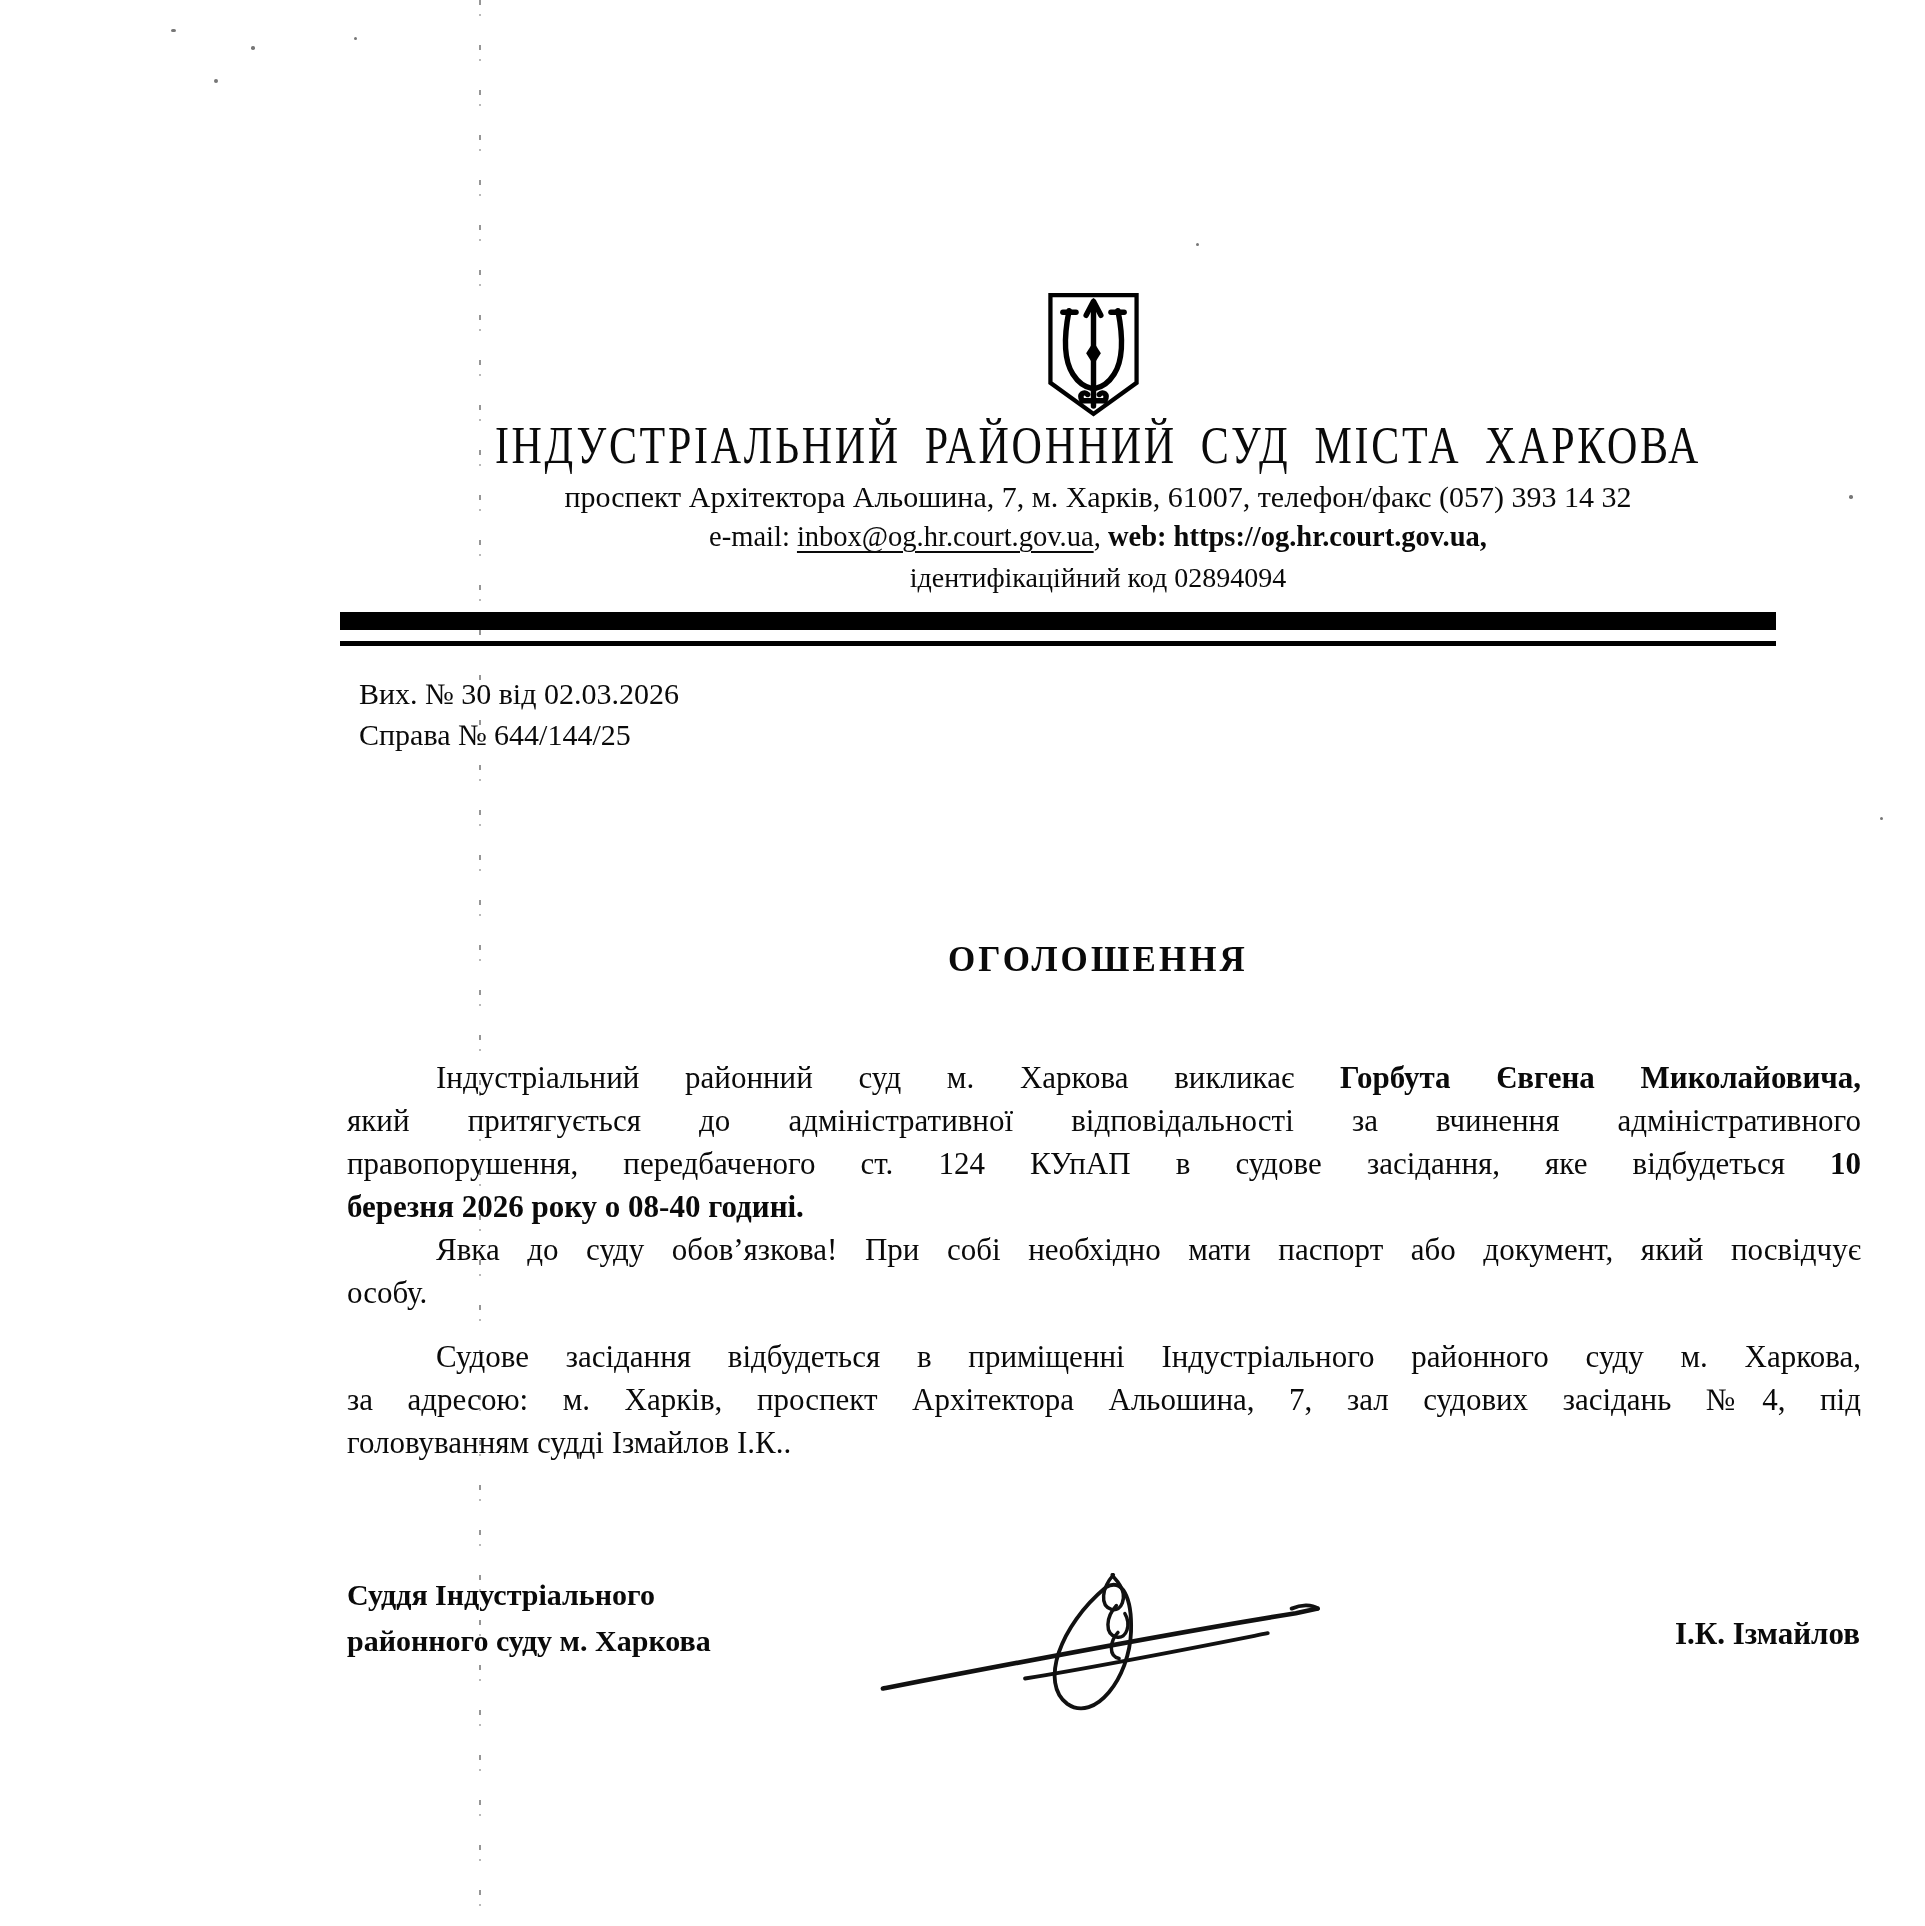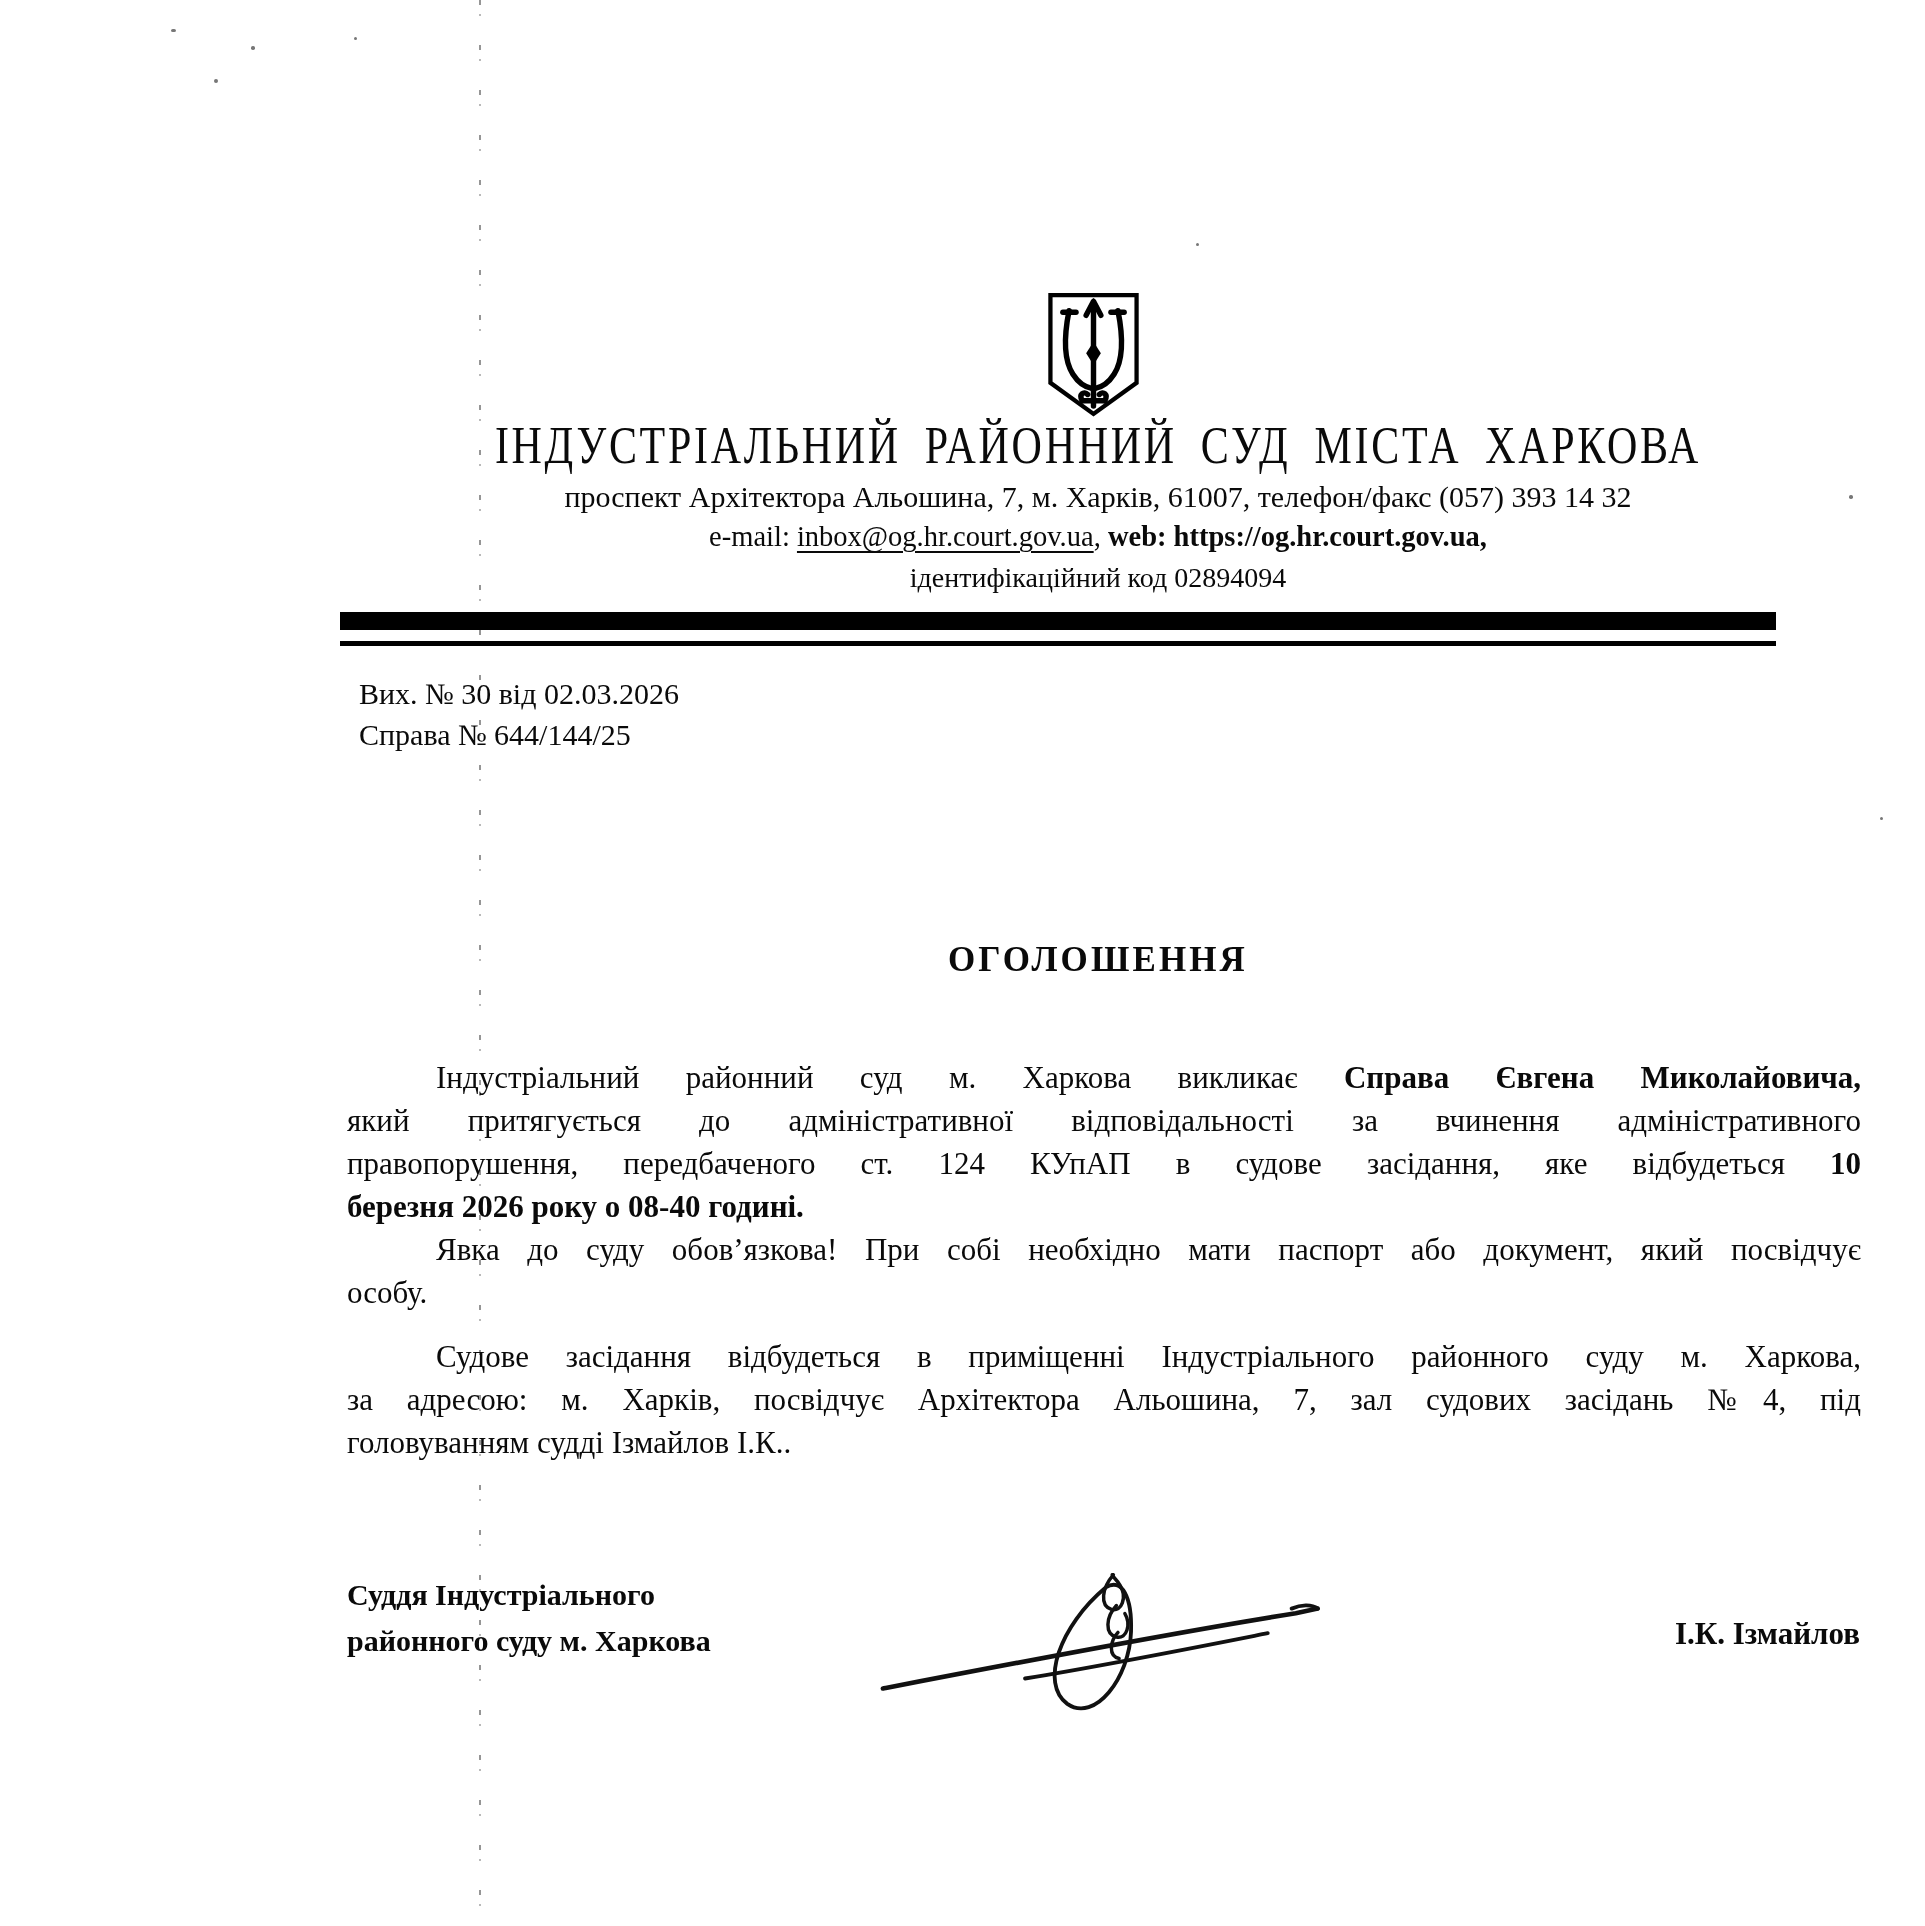--- a/index.html
+++ b/index.html
@@ -115,32 +115,32 @@
 
   <div class="refs">
     <div>Вих. № 30 від 02.03.2026</div>
     <div>Справа № 644/144/25</div>
   </div>
 
   <div class="ann-title">ОГОЛОШЕННЯ</div>
 
   <div class="body-text">
       <div class="para">
-        <div class="bline first"><span>Індустріальний районний суд м. Харкова викликає </span><span class="bold">Справа Євгена Миколайовича,</span></div>
+        <div class="bline first"><span>Індустріальний районний суд м. Харкова викликає </span><span class="bold">Горбута Євгена Миколайовича,</span></div>
         <div class="bline"><span>який притягується до адміністративної відповідальності за вчинення адміністративного</span></div>
         <div class="bline"><span>правопорушення, передбаченого ст. 124 КУпАП в судове засідання, яке відбудеться </span><span class="bold">10</span></div>
         <div class="bline last"><span class="bold">березня 2026 року о 08-40 годині.</span></div>
       </div>
       <div class="para">
         <div class="bline first"><span>Явка до суду обов’язкова! При собі необхідно мати паспорт або документ, який посвідчує</span></div>
         <div class="bline last"><span>особу.</span></div>
       </div>
       <div class="para gap">
         <div class="bline first"><span>Судове засідання відбудеться в приміщенні Індустріального районного суду м. Харкова,</span></div>
-        <div class="bline"><span>за адресою: м. Харків, посвідчує Архітектора Альошина, 7, зал судових засідань №4, під</span></div>
+        <div class="bline"><span>за адресою: м. Харків, проспект Архітектора Альошина, 7, зал судових засідань №4, під</span></div>
         <div class="bline last"><span>головуванням судді Ізмайлов І.К..</span></div>
       </div>
     </div>
 
   <div class="judge-title">
     <div>Суддя Індустріального</div>
     <div>районного суду м. Харкова</div>
   </div>
 
   <svg class="signature-svg" viewBox="0 0 1240 440" fill="none" stroke="#111" stroke-linecap="round">

